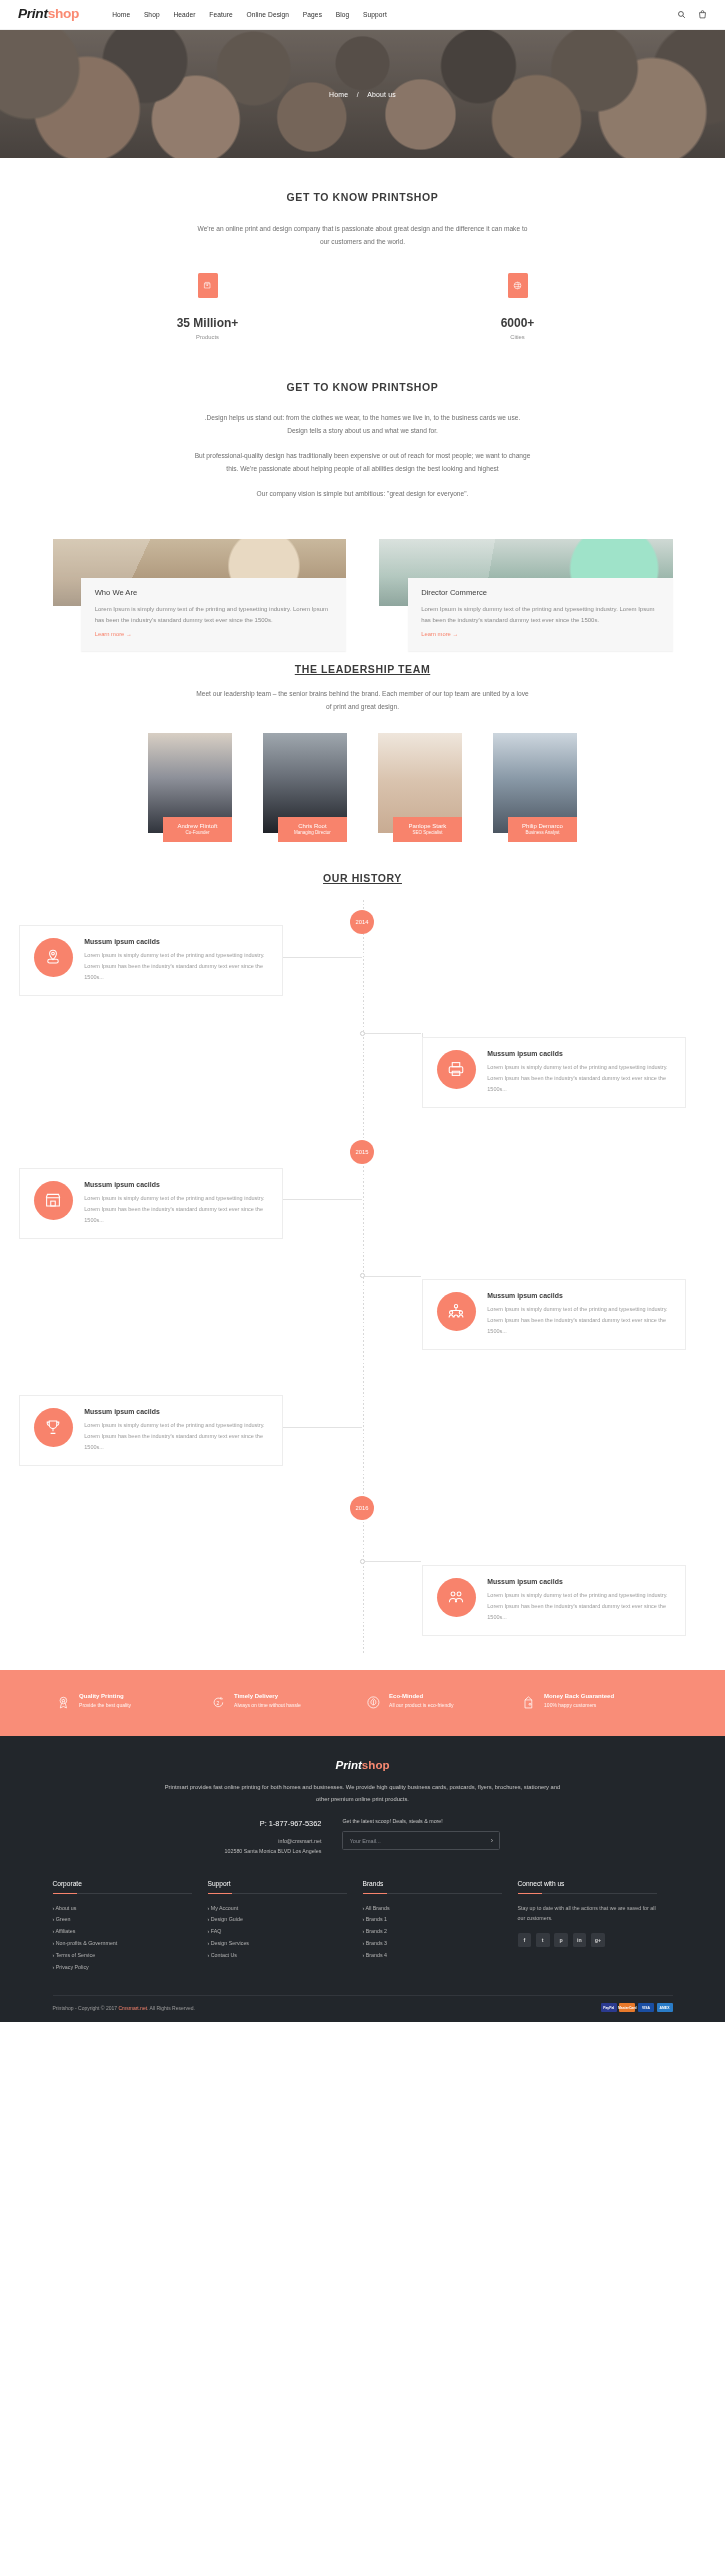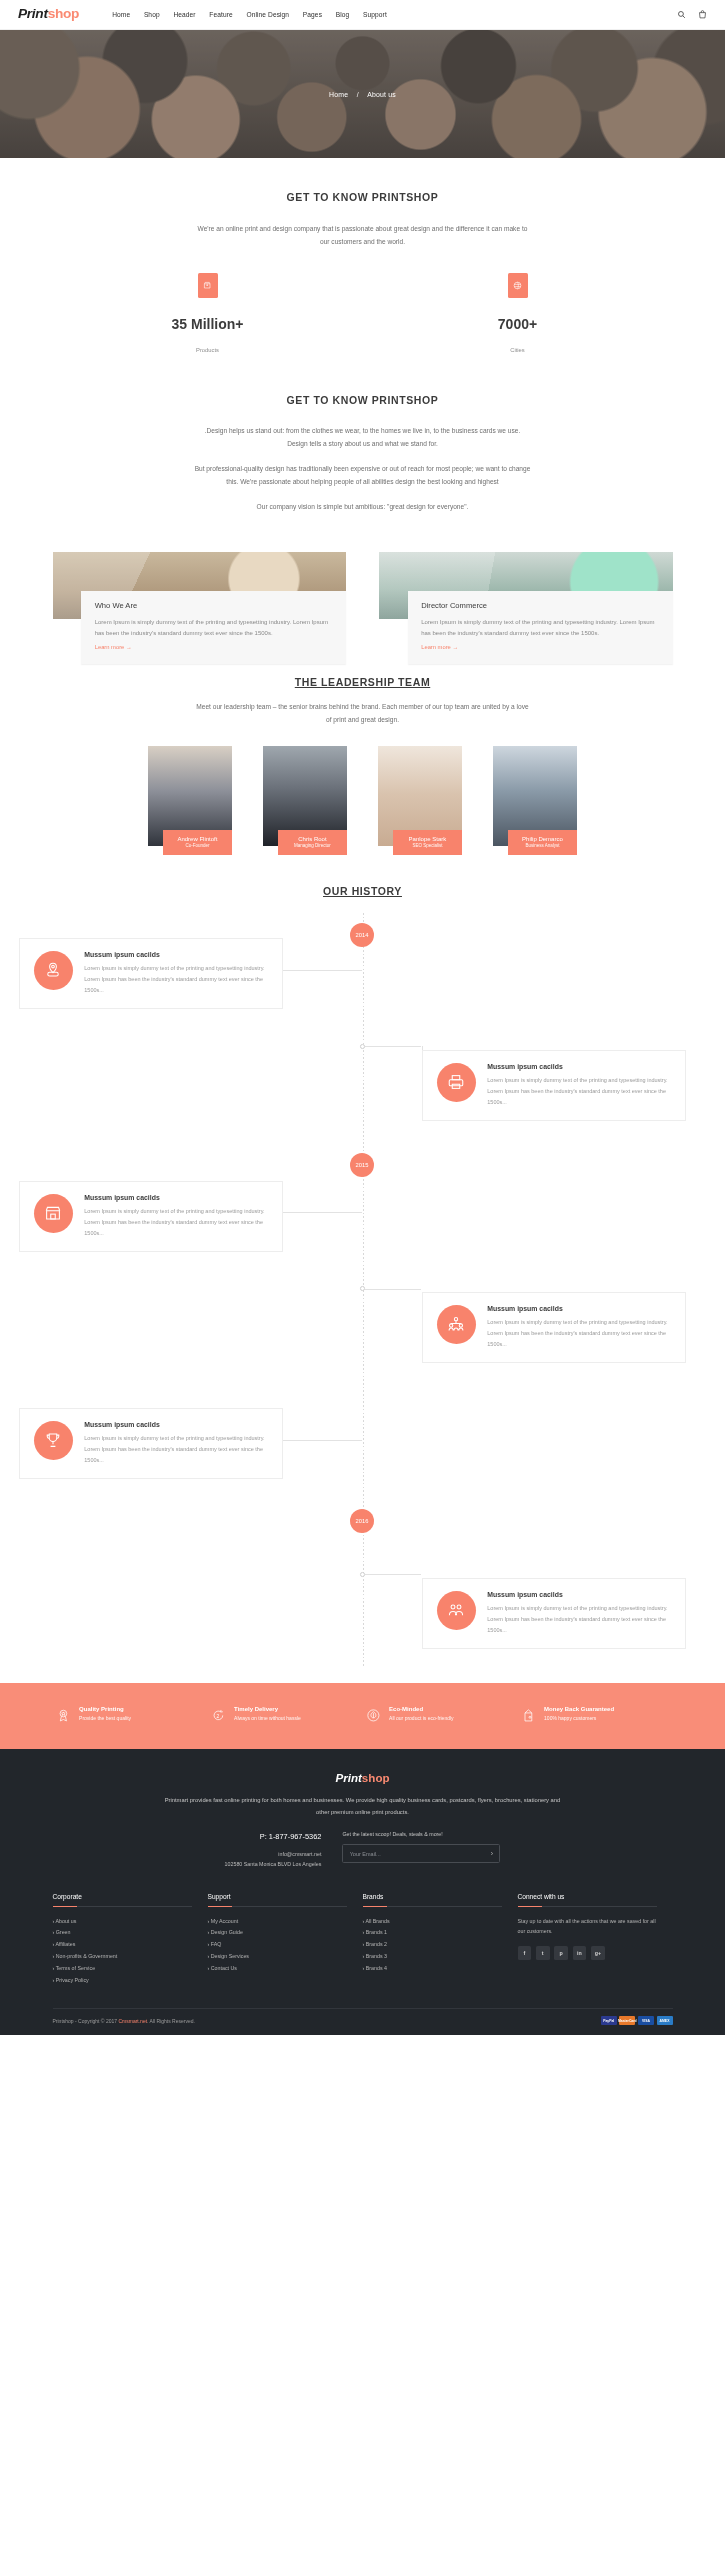--- a/index.html
+++ b/index.html
@@ -83,21 +83,21 @@
   .intro .sec-title { margin-bottom: 19px; }
 
   
   .stats { display: flex; padding: 25px 0 8.4px; }
   .stat { flex: 1; text-align: center; }
   .stat-ic {
     width: 20px; height: 25px; margin: 0 auto 18px;
     background: #f8836c; border-radius: 1.6px;
     display: flex; align-items: center; justify-content: center;
   }
-  .stat-num { font-size: 14px; font-weight: 700; color: #3c3c3c; margin-bottom: 15px; text-align: center; }
+  .stat-num { font-size: 12px; font-weight: 700; color: #3c3c3c; margin-bottom: 4px; text-align: center; }
   .stat-lbl { font-size: 5.8px; color: #8e8e8e; }
 
   
   .know2 { padding: 33px 0 0; }
   .know2 .sec-title { margin-bottom: 18px; }
   .know2 p { margin-bottom: 11.6px; }
 
   
   .cards { display: flex; gap: 33px; padding: 27px 0 0; }
   .card { position: relative; width: 302px; }
@@ -302,21 +302,21 @@
       <div class="stat-num">35 Million+</div>
       <div class="stat-lbl">Products</div>
     </div>
     <div class="stat">
       <div class="stat-ic">
         <svg width="9" height="9" viewBox="0 0 24 24" fill="none" stroke="#fff" stroke-width="1.6">
           <circle cx="12" cy="12" r="9"></circle>
             <path d="M12 3c3 4 3 14 0 18M3.5 9h17M3.5 15h17"></path>
         </svg>
       </div>
-      <div class="stat-num">7000+</div>
+      <div class="stat-num">6000+</div>
       <div class="stat-lbl">Cities</div>
     </div>
   </div>
 </div>
 
 <div class="wrap know2">
   <h2 class="sec-title">GET TO KNOW PRINTSHOP</h2>
   <p class="sec-lead">.Design helps us stand out: from the clothes we wear, to the homes we live in, to the business cards we use. Design tells a story about us and what we stand for.</p>
   <p class="sec-lead">But professional-quality design has traditionally been expensive or out of reach for most people; we want to change this. We're passionate about helping people of all abilities design the best looking and highest</p>
   <p class="sec-lead">Our company vision is simple but ambitious: "great design for everyone".</p>

